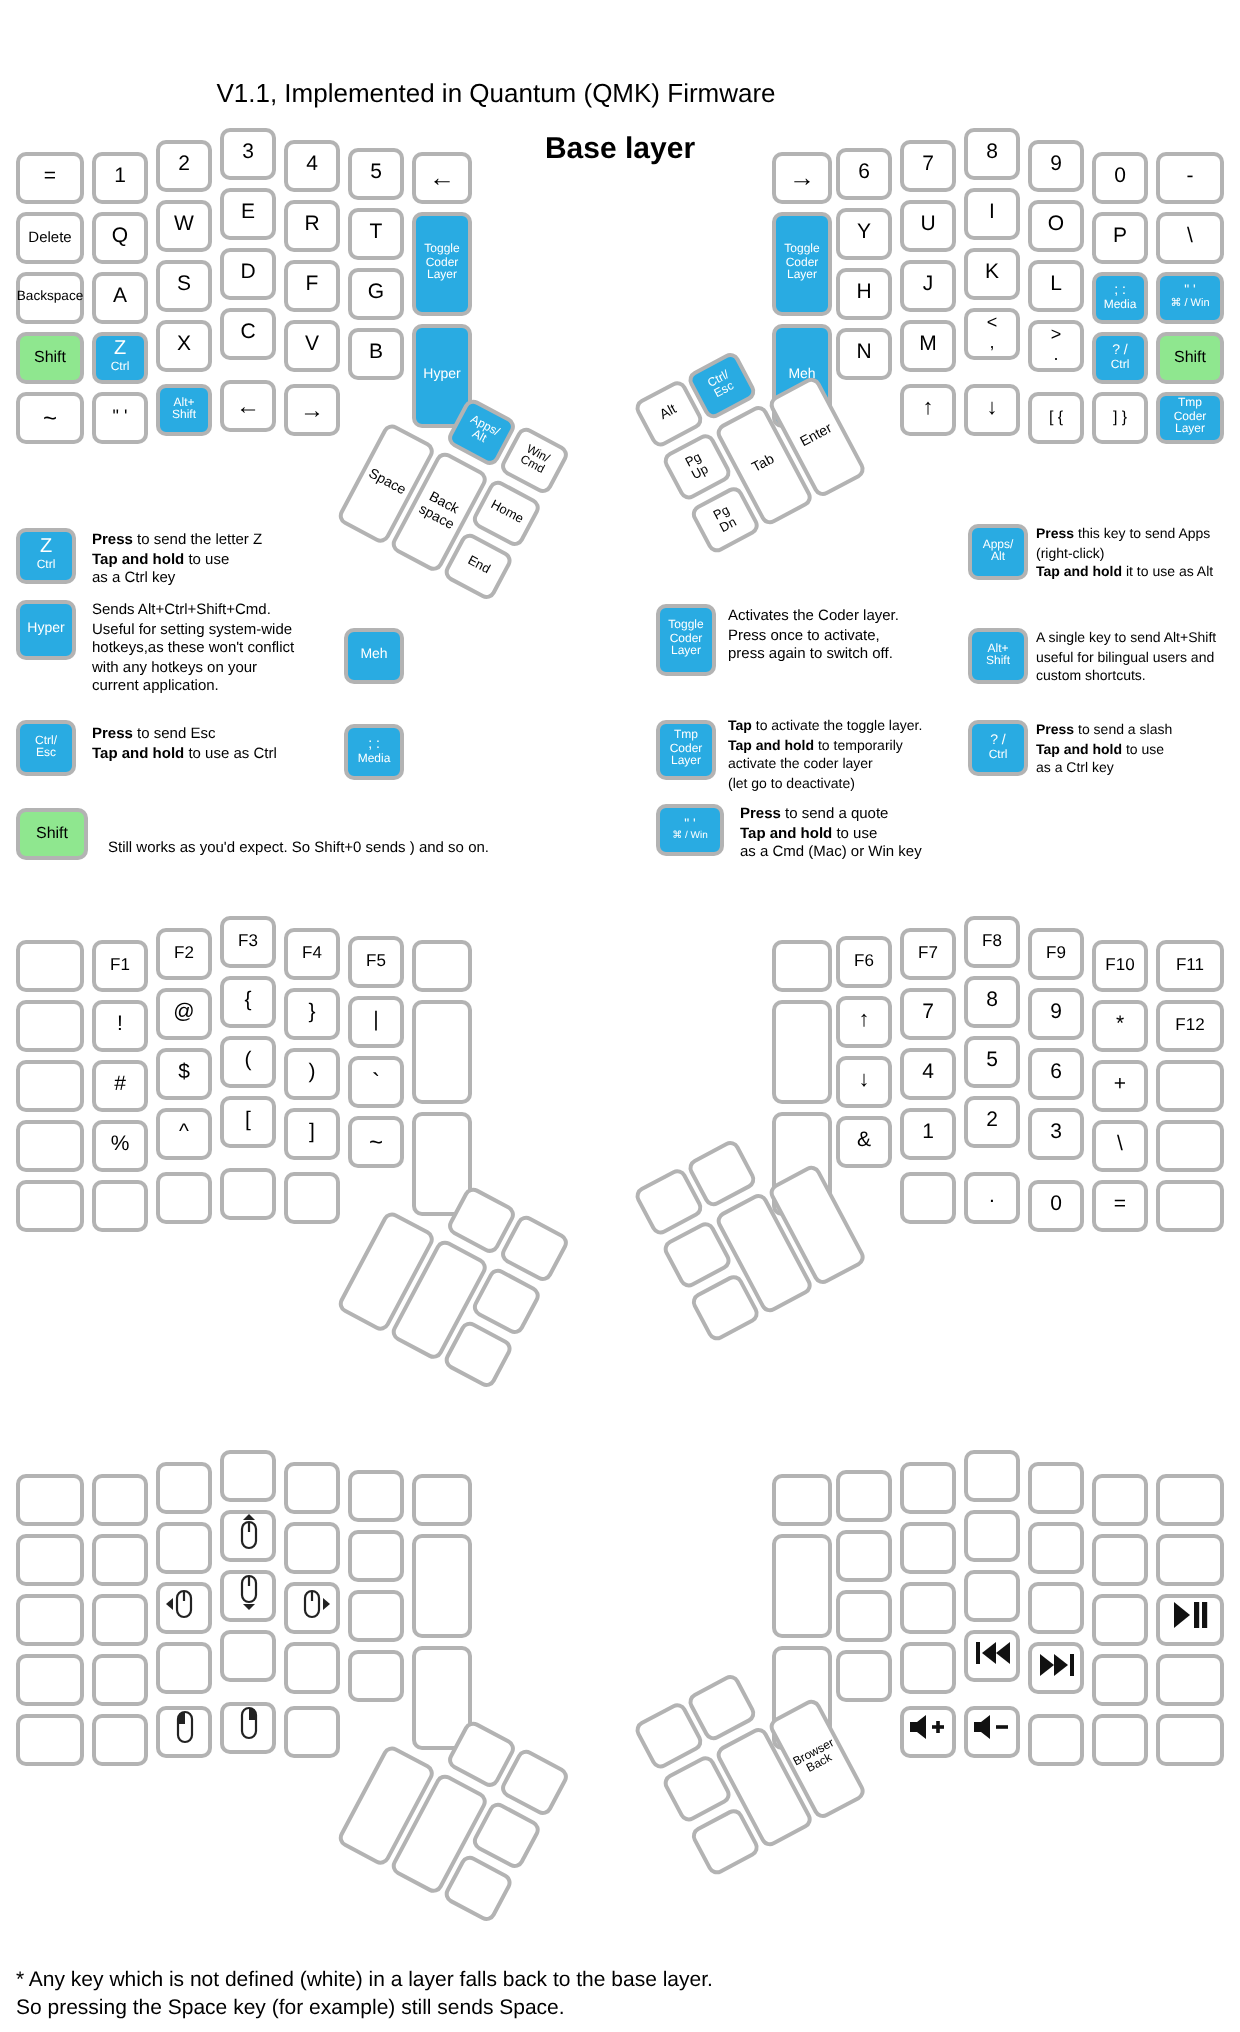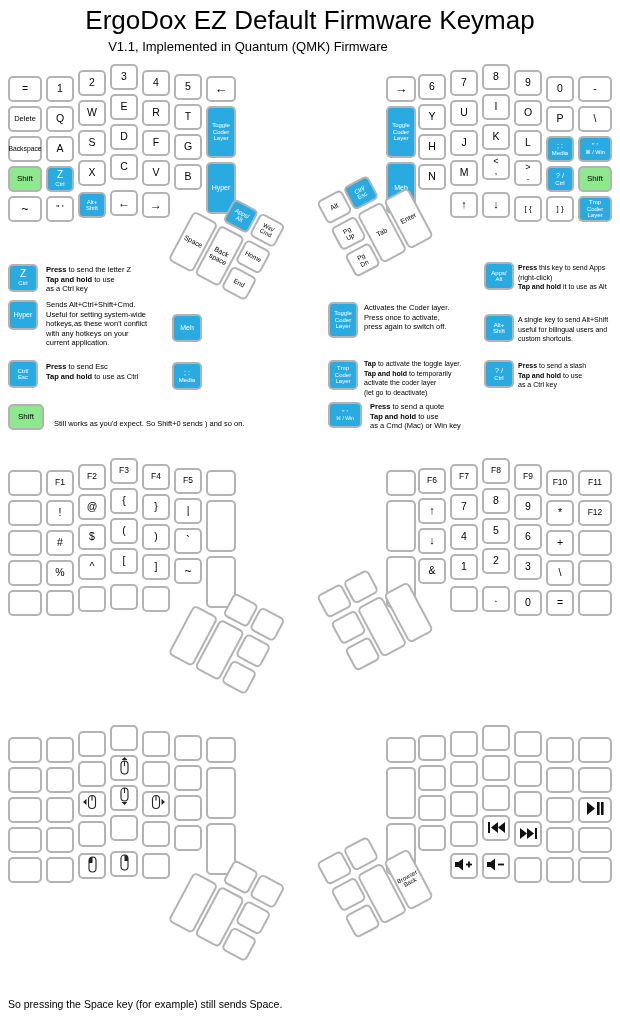--- a/index.html
+++ b/index.html
@@ -23,22 +23,22 @@
   .legend-text{position:absolute;font-size:7.5px;line-height:9.6px;}
   .legend-line{white-space:nowrap;}
   .legend-line .b{font-weight:bold;}
   .footnote{position:absolute;left:8px;font-size:10.5px;}
   .fn1{top:984px}.fn2{top:998px}
 </style>
 </head>
 <body>
 
 <div id="page">
-  <div class="title">ErgoDox EZ Default Firmware Keymap</div>
   <div class="subtitle">V1.1, Implemented in Quantum (QMK) Firmware</div>
+  <div class="heading h-base">Base layer</div>
   <div id="legend">
       <div class="key cyan" style="left: 8px; top: 264px; width: 30px; height: 28px;">
         <span class="kl" style="font-size: 10px;">Z</span>
         <span class="kl" style="font-size: 6px;">Ctrl</span>
       </div>
       <div class="legend-text" style="left: 46px; top: 265px;">
         <div class="legend-line"><span class="b">Press</span><span> to send the letter Z</span></div>
         <div class="legend-line"><span class="b">Tap and hold</span><span> to use</span></div>
         <div class="legend-line"><span>as a Ctrl key</span></div>
       </div>
@@ -124,20 +124,21 @@
       <div class="key cyan" style="left: 484px; top: 360px; width: 30px; height: 28px;">
         <span class="kl" style="font-size: 7px;">? /</span>
         <span class="kl" style="font-size: 6px;">Ctrl</span>
       </div>
       <div class="legend-text" style="left: 518px; top: 361px; font-size: 7px;">
         <div class="legend-line"><span class="b">Press</span><span> to send a slash</span></div>
         <div class="legend-line"><span class="b">Tap and hold</span><span> to use</span></div>
         <div class="legend-line"><span>as a Ctrl key</span></div>
       </div>
     </div>
+  <div class="footnote fn1">* Any key which is not defined (white) in a layer falls back to the base layer.</div>
   <div class="footnote fn2">So pressing the Space key (for example) still sends Space.</div>
 <div class="layer" style="top: 76px;">
       <div class="key" style="left: 0px; top: 0px; width: 34px; height: 26px;">
         <span class="kl" style="font-size: 10.5px;">=</span>
       </div>
       <div class="key" style="left: 38px; top: 0px; width: 28px; height: 26px;">
         <span class="kl" style="font-size: 10.5px;">1</span>
       </div>
       <div class="key" style="left: 70px; top: -6px; width: 28px; height: 26px;">
         <span class="kl" style="font-size: 10.5px;">2</span>

